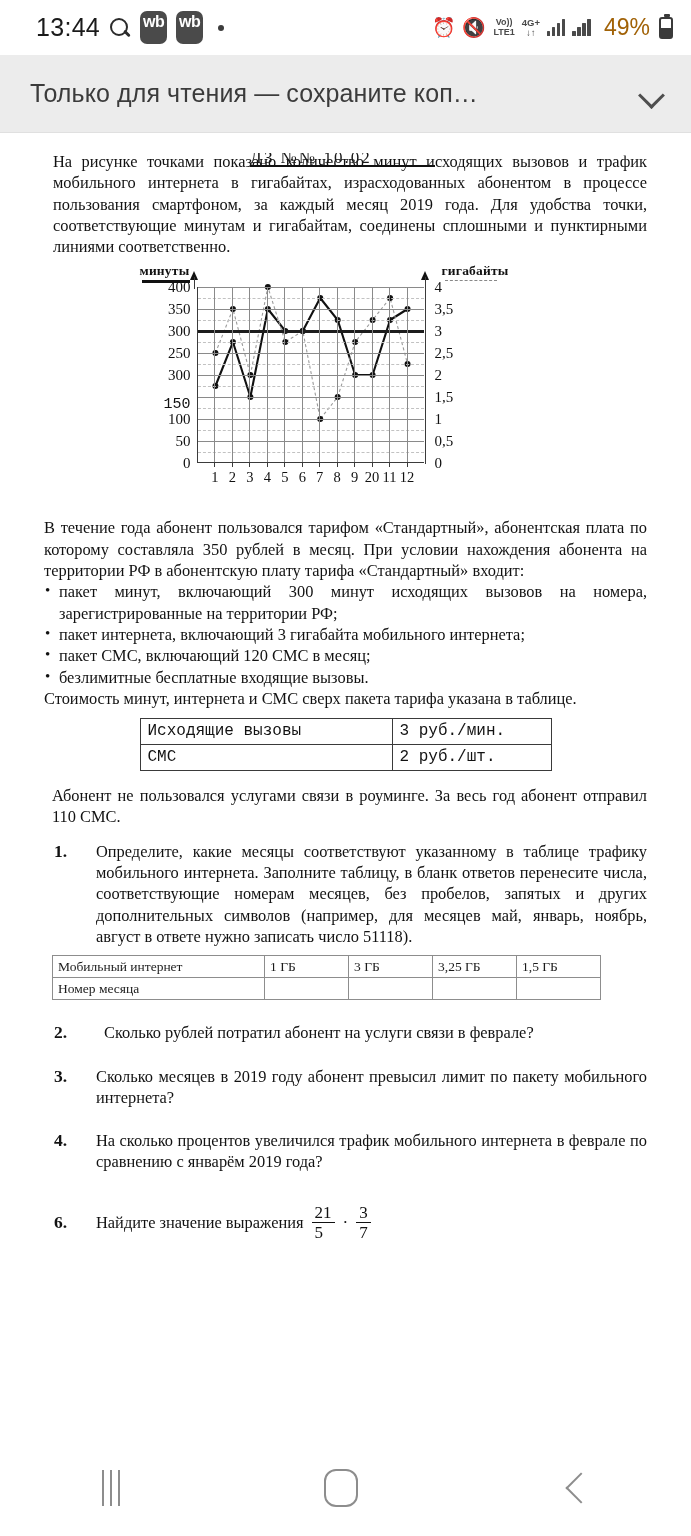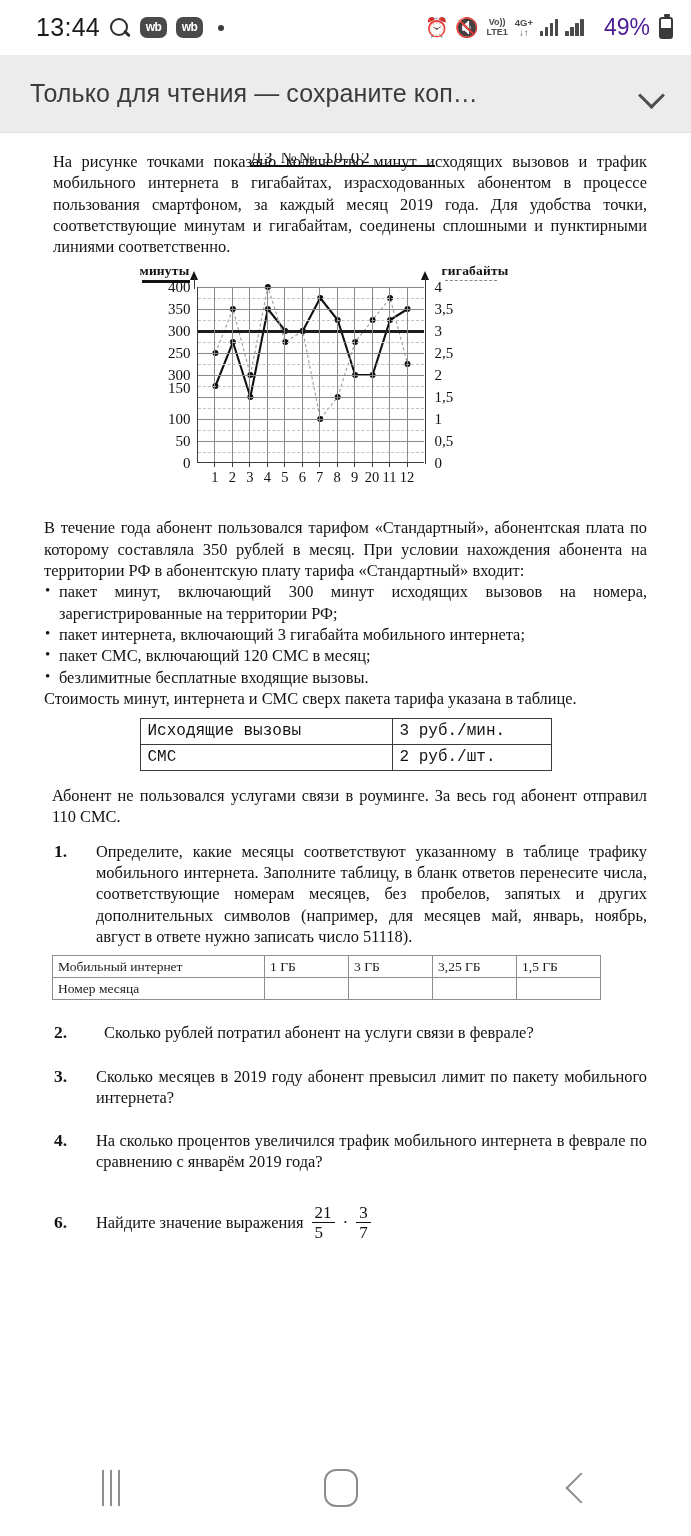--- a/index.html
+++ b/index.html
@@ -26,42 +26,42 @@
   .sb-search::before {
     content: ""; position: absolute; left: 1px; top: 1px;
     width: 14px; height: 14px; border: 2.6px solid #2b2b2b; border-radius: 50%;
   }
   .sb-search::after {
     content: ""; position: absolute; left: 14px; top: 15px;
     width: 8px; height: 2.8px; background: #2b2b2b; transform: rotate(45deg);
     border-radius: 2px;
   }
   .wb-badge {
-    width: 27px; height: 21px; background: #4a4a4a; border-radius: 7px;
-    color: #fff; font-size: 12px; font-weight: bold; line-height: 21px;
+    width: 27px; height: 33px; background: #4a4a4a; border-radius: 7px;
+    color: #fff; font-size: 16px; font-weight: bold; line-height: 21px;
     text-align: center; letter-spacing: -0.5px;
   }
   .sb-dot { width: 6px; height: 6px; background: #3c3c3c; border-radius: 50%; margin-left: 6px; }
   .sb-right { display: flex; align-items: center; gap: 7px; }
   .ico { color: #3a3a3a; font-size: 19px; line-height: 1; }
   .volte-stack {
     display: flex; flex-direction: column; align-items: center;
     font-size: 9px; line-height: 9.5px; font-weight: bold; color: #4a4a4a;
   }
   .net-stack {
     display: flex; flex-direction: column; align-items: center;
     font-size: 9.5px; line-height: 9.5px; font-weight: bold; color: #4a4a4a;
   }
   .bars { display: inline-flex; align-items: flex-end; gap: 1.5px; height: 17px; }
   .bars i { width: 3.5px; background: #4a4a4a; display: block; border-radius: .5px; }
   .bars i:nth-child(1) { height: 5px; }
   .bars i:nth-child(2) { height: 9px; }
   .bars i:nth-child(3) { height: 13px; }
   .bars i:nth-child(4) { height: 17px; }
-  .sb-batt-text { font-size: 23px; color: #4c1d95; margin-left: 13px; }
+  .sb-batt-text { font-size: 23px; color: #a16207; margin-left: 6px; }
   .batt {
     width: 14px; height: 22px; border: 2px solid #3a3a3a; border-radius: 3px;
     position: relative; margin-left: 2px;
   }
   .batt::before {
     content: ""; position: absolute; top: -5px; left: 3px; width: 6px; height: 3px;
     background: #3a3a3a; border-radius: 1px;
   }
   .batt::after {
     content: ""; position: absolute; left: 0px; right: 0px; bottom: 0px;
@@ -348,21 +348,21 @@
             <circle cx="174.61538461538458" cy="33" r="3" fill="#111111"></circle>
             <circle cx="192.07692307692307" cy="11" r="3" fill="#111111"></circle>
             <circle cx="209.53846153846152" cy="77" r="3" fill="#111111"></circle>
           </svg>
       <div class="ytick-l" style="top: 176px;">0</div>
           <div class="grid-h" style="top: 153.5px;"></div>
           <div class="ytick-l" style="top: 154px;">50</div>
           <div class="grid-h" style="top: 131.5px;"></div>
           <div class="ytick-l" style="top: 132px;">100</div>
           <div class="grid-h" style="top: 109.5px;"></div>
-          <div class="ytick-l" style="top: 101px;">150</div>
+          <div class="ytick-l" style="top: 117px; font-family: Liberation Mono, monospace;">150</div>
           <div class="grid-h" style="top: 87.5px;"></div>
           <div class="ytick-l" style="top: 88px;">300</div>
           <div class="grid-h" style="top: 65.5px;"></div>
           <div class="ytick-l" style="top: 66px;">250</div>
           <div class="grid-h bold" style="top: 42.9px;"></div>
           <div class="ytick-l" style="top: 44px;">300</div>
           <div class="grid-h" style="top: 21.5px;"></div>
           <div class="ytick-l" style="top: 22px;">350</div>
           <div class="grid-h" style="top: -0.5px;"></div>
           <div class="ytick-l" style="top: 0px;">400</div>

